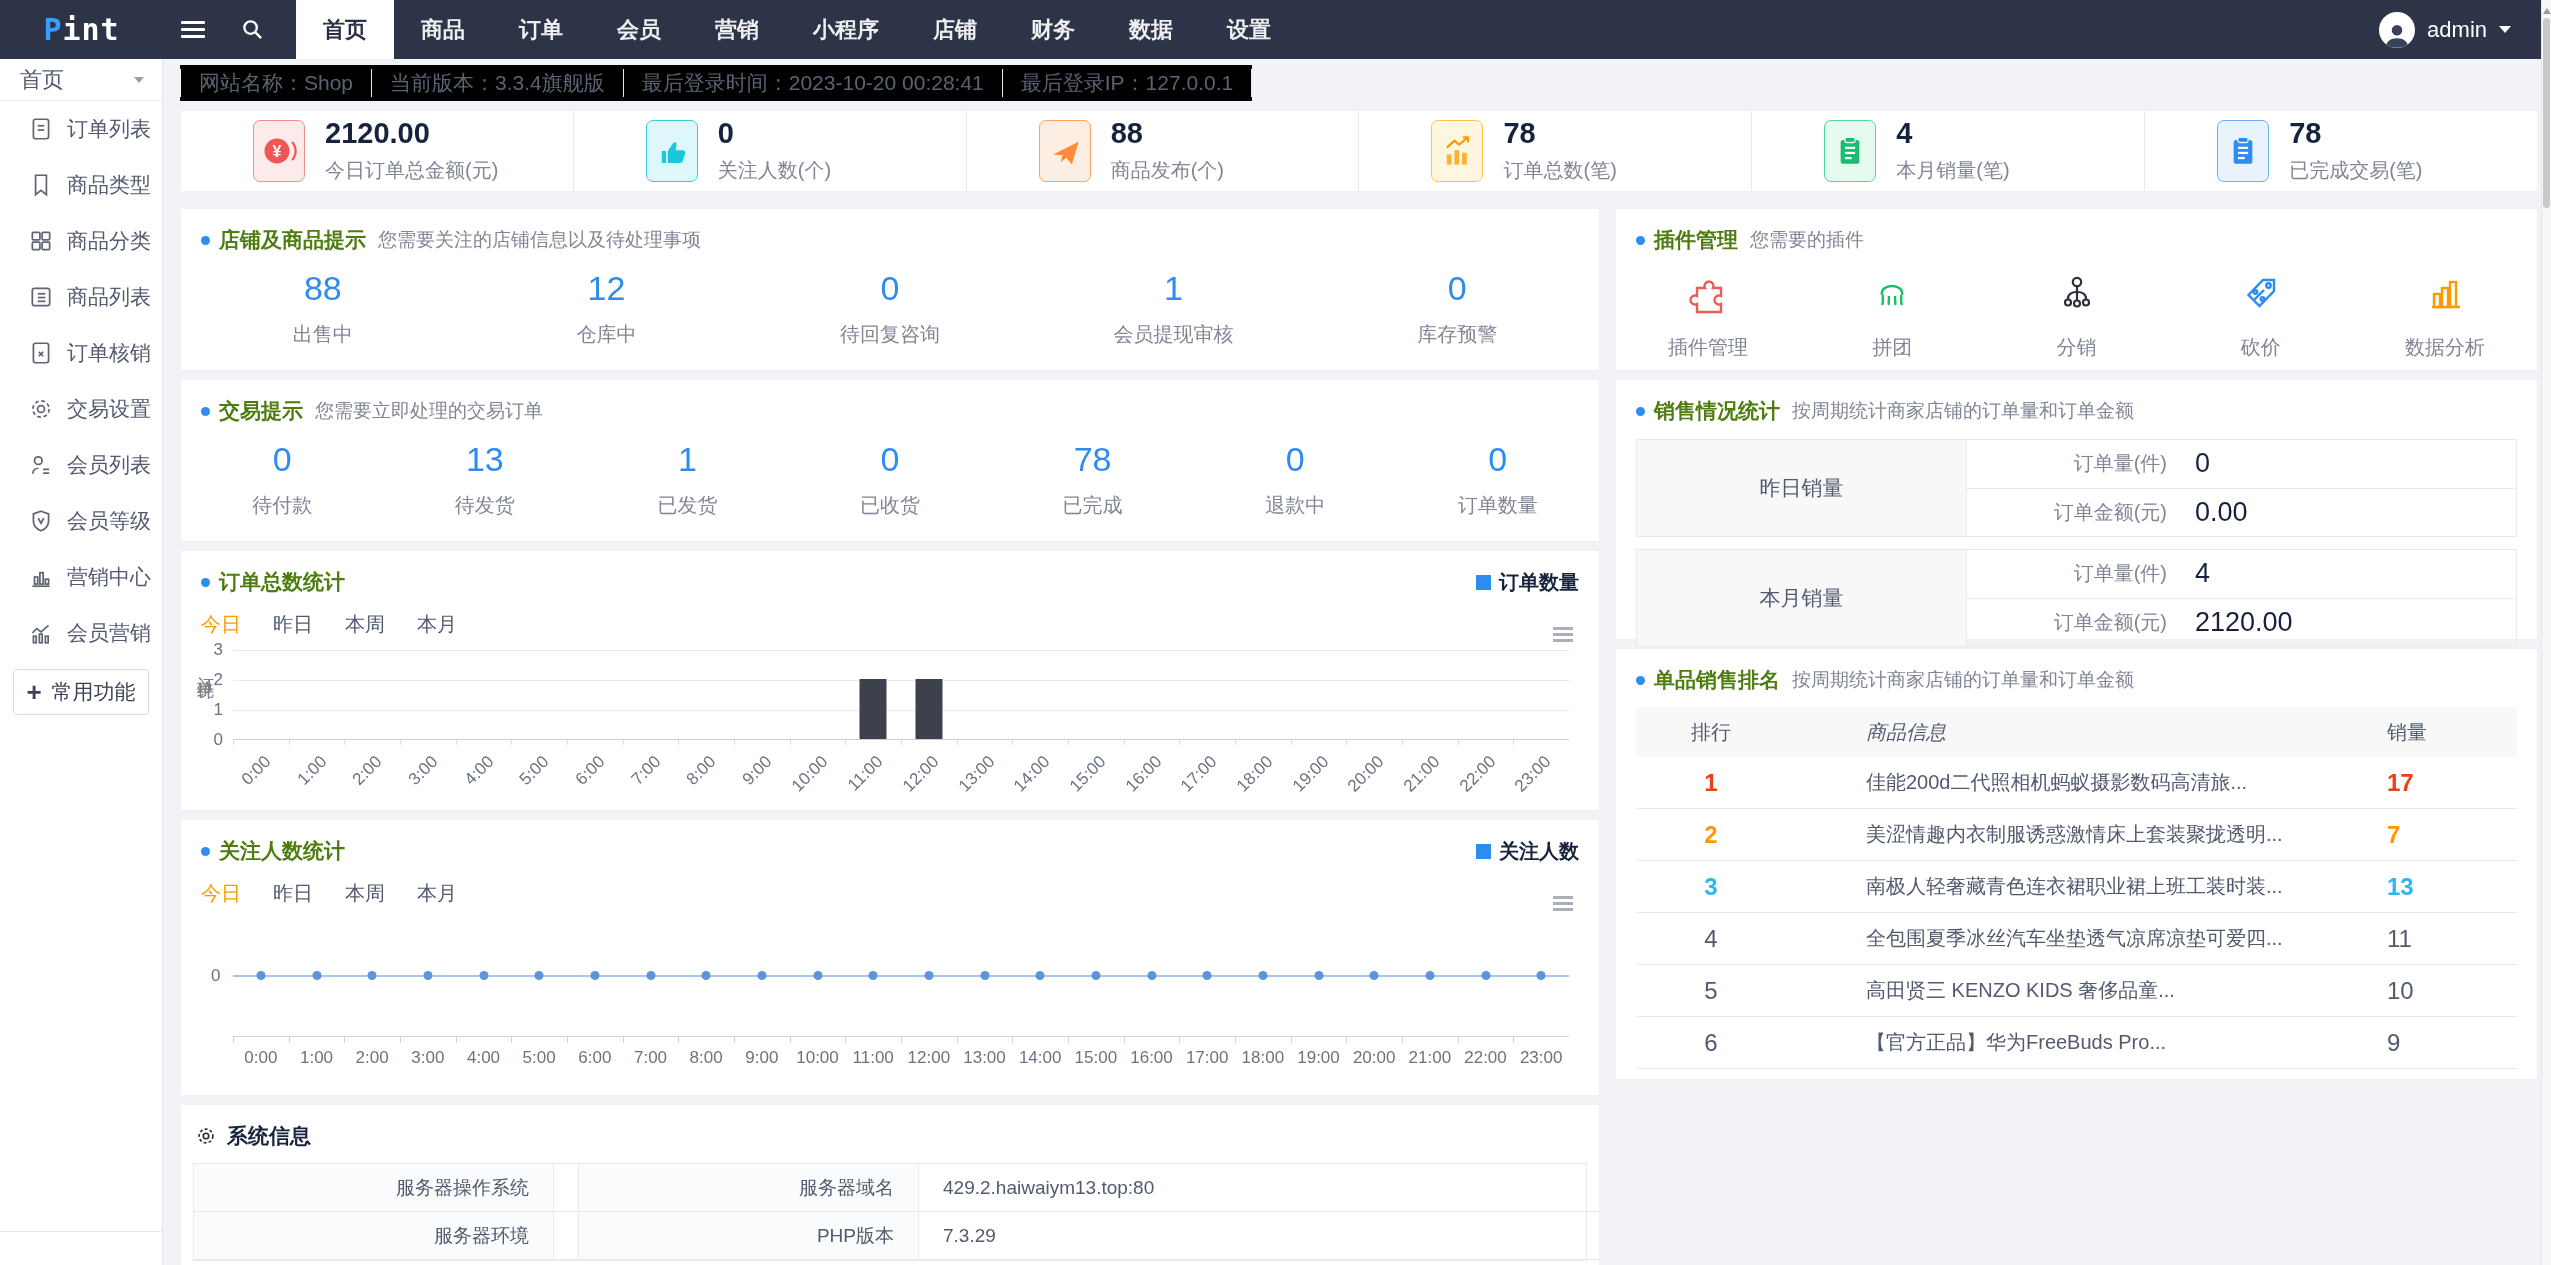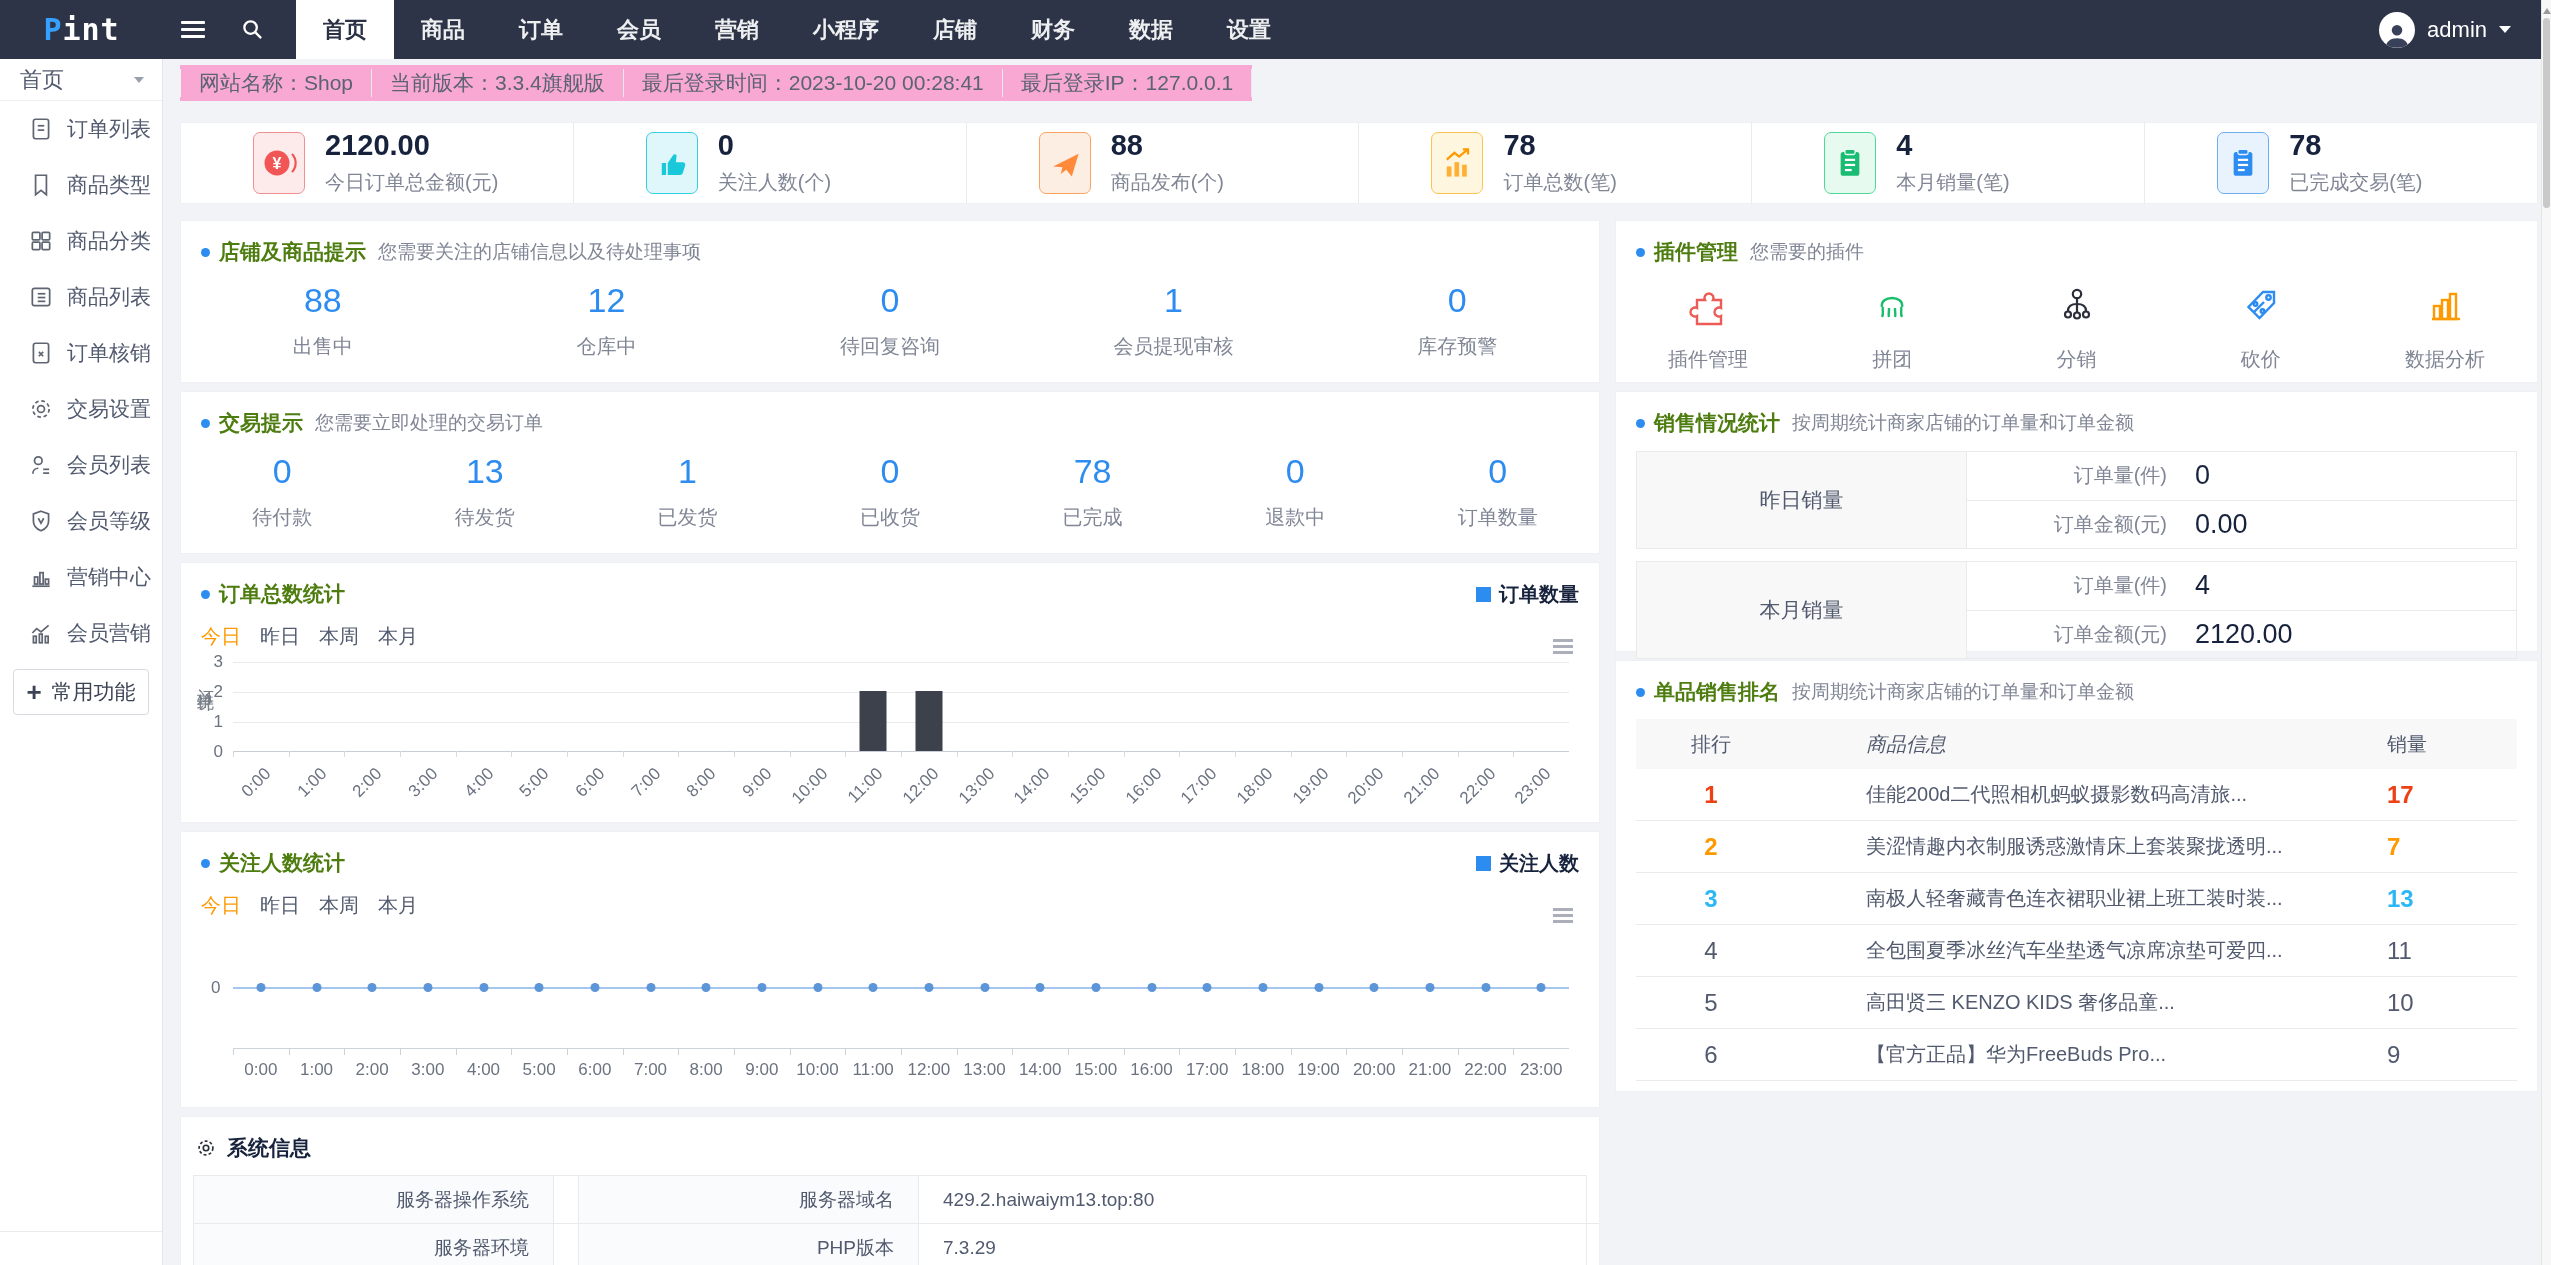--- a/index.html
+++ b/index.html
@@ -34,21 +34,21 @@
   .sb-item { height:56px; display:flex; align-items:center; gap:13px; padding-left:28px;
              font-size:21px; color:#515a6e; cursor:pointer; }
   .sb-item svg { flex:none; }
   .sb-quick { margin:8px 13px; height:46px; border:1px solid #d7dae0; border-radius:4px;
               display:flex; align-items:center; justify-content:center; gap:10px; font-size:21px; color:#3c4354; cursor:pointer; }
   .sb-quick .plus { font-size:26px; font-weight:bold; line-height:1; }
 
   .content { flex:1; padding:6px 13px 0 17px; }
 
   
-  .infobar { display:inline-flex; background:#f9a8d4; height:36px; align-items:center; margin-bottom:21px; }
+  .infobar { display:inline-flex; background:#000000; height:36px; align-items:center; margin-bottom:9px; }
   .infobar .cell { padding:0 18px; font-size:21px; color:#5a6273; border-right:1px solid #e8eaec; white-space:nowrap; }
   .infobar .cell:first-child { border-left:1px solid #f2f3f5; }
 
   
   .cards { display:flex; background:#fff; height:82px; border:1px solid #eef0f4; margin-bottom:16px; }
   .card { flex:1; display:flex; align-items:center; padding-left:72px; gap:20px; }
   .card + .card { border-left:1px solid #e8eaec; }
   .card .ibox { width:52px; height:62px; border-radius:7px; display:flex; align-items:center; justify-content:center; flex:none; }
   .card .num { font-size:29px; font-weight:bold; color:#17233d; line-height:1.1; }
   .card .lbl { font-size:20px; color:#808695; margin-top:8px; white-space:nowrap; }
@@ -70,21 +70,21 @@
   .stat-item { flex:1; text-align:center; cursor:pointer; }
   .stat-item .v { font-size:34px; color:#2d8cf0; }
   .stat-item .t { font-size:20px; color:#808695; margin-top:13px; }
 
   
   .plug-row { display:flex; margin-top:16px; }
   .plug-item { flex:1; text-align:center; cursor:pointer; }
   .plug-item .pl { font-size:20px; color:#808695; margin-top:12px; }
 
   
-  .chart-tabs { display:flex; gap:19px; margin:15px 0 0 20px; font-size:20px; color:#515a6e;align-items:flex-end; }
+  .chart-tabs { display:flex; gap:32px; margin:15px 0 0 20px; font-size:20px; color:#515a6e;align-items:flex-end; }
   .chart-tabs span { cursor:pointer; }
   .chart-tabs .on { color:#ff9900; }
   .c-menu { position:absolute; right:26px; width:20px; cursor:pointer; }
   .c-menu i { display:block; height:3px; background:#aaafb9; margin-bottom:3px; }
   .ytick { position:absolute; right:calc(100% + 10px); transform:translateY(-50%); font-size:17px; color:#6b7280; }
   .xl-rot { position:absolute; top:12px; transform:translateX(-100%) rotate(-45deg); transform-origin:100% 0;
             font-size:17px; color:#6b7280; white-space:nowrap; }
   .xl-flat { position:absolute; transform:translateX(-50%); font-size:17px; color:#6b7280; white-space:nowrap; }
 
   

